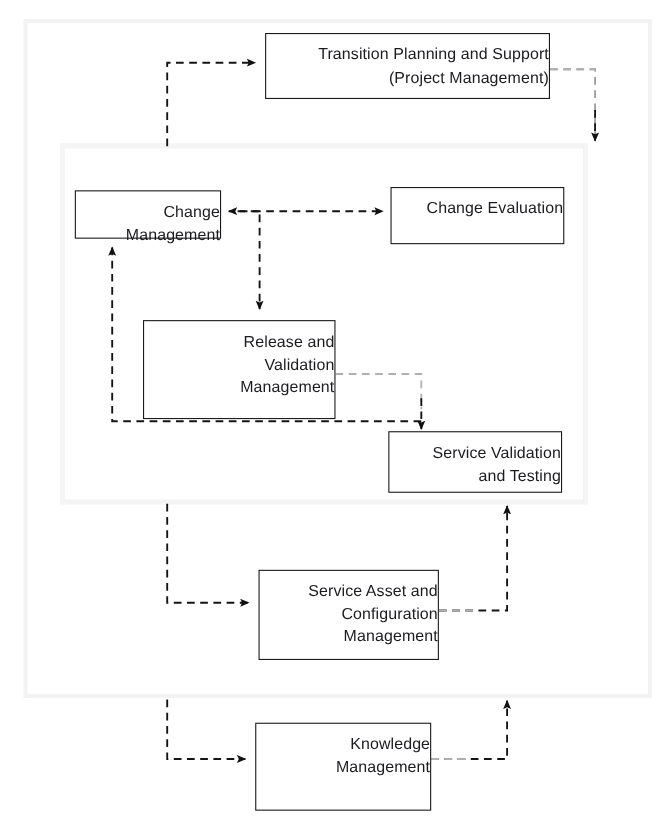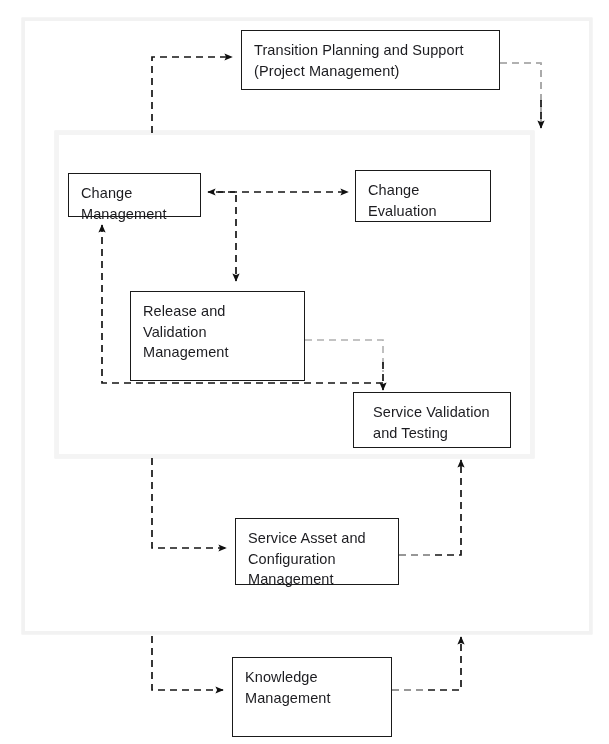--- a/index.html
+++ b/index.html
@@ -54,27 +54,28 @@
     border: 1.4px solid #1a1a1a;
     color: #1c1c20;
     font-size: 14.5px;
     line-height: 1.42;
     padding: 9px 0 0 12px;
     letter-spacing: 0.1px;
   }
   .node span {
     display: block;
     white-space: pre-line;
+    text-align: right;
   }
   #node-tps   { left: 241px; top: 30px;  width: 259px; height: 60px; }
   #node-cm    { left: 68px;  top: 173px; width: 133px; height: 44px; }
-  #node-ce    { left: 355px; top: 170px; width: 136px; height: 52px; }
+  #node-ce    { left: 355px; top: 170px; width: 158px; height: 52px; }
   #node-rdm   { left: 130px; top: 291px; width: 175px; height: 90px; }
   #node-svt   { left: 353px; top: 392px; width: 158px; height: 56px; padding-left: 19px; }
-  #node-sacm  { left: 235px; top: 518px; width: 164px; height: 67px; }
+  #node-sacm  { left: 235px; top: 518px; width: 164px; height: 82px; }
   #node-km    { left: 232px; top: 657px; width: 160px; height: 80px; }
 </style>
 </head>
 <body>
 
 <div id="diagram-root">
 
   <div class="frame" id="outer-frame"></div>
 
   <div class="frame" id="inner-frame"></div>

